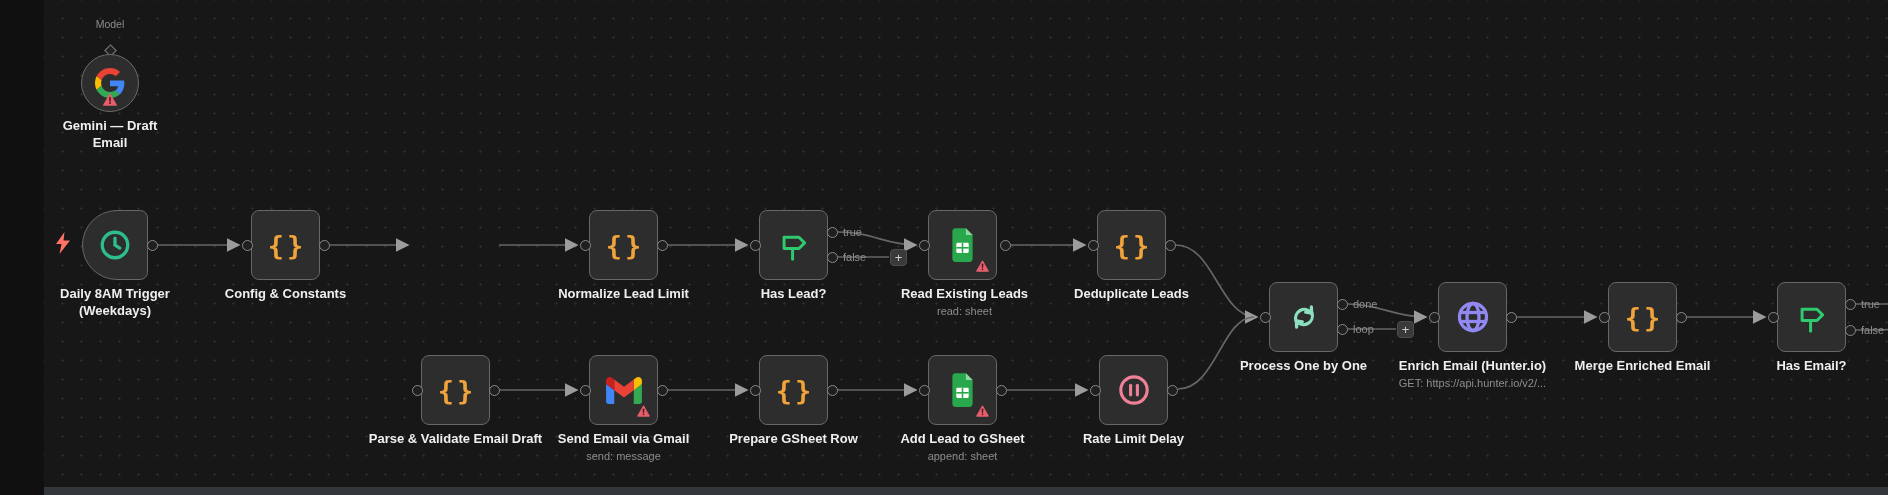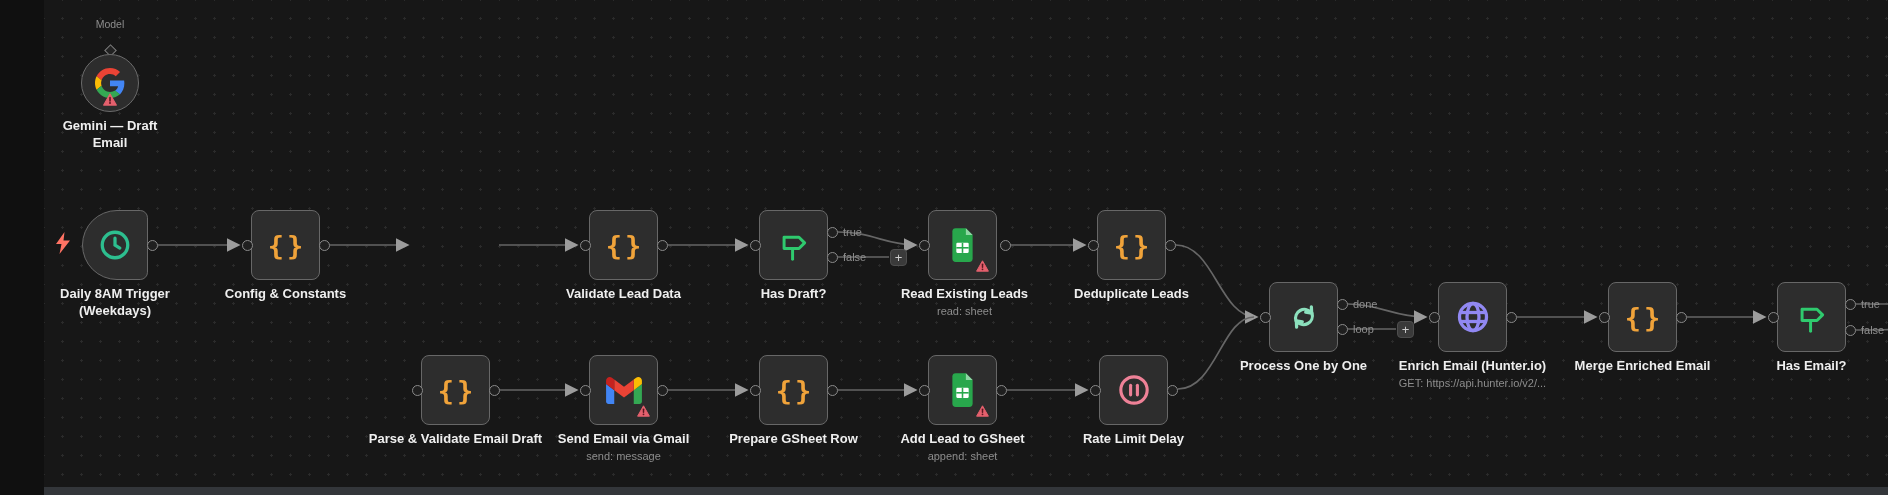--- a/index.html
+++ b/index.html
@@ -114,36 +114,36 @@
     <div class="nlabel">Config &amp; Constants</div>
   </div>
 
 
   <div class="node" style="left:545px;top:210px;width:69px;height:70px">
     <div class="box">
         <span class="braces">{}</span>
       </div>
     <div class="port in"></div>
     <div class="port out"></div>
-    <div class="nlabel">Validate Lead Data</div>
+    <div class="nlabel">Normalize Lead Limit</div>
   </div>
 
   <div class="node" style="left:715px;top:210px;width:69px;height:70px">
     <div class="box">
       <svg class="icon-svg" width="34" height="34" viewBox="0 0 24 24">
         <path d="M5 6.5 H15.5 L19.5 10.5 L15.5 14.5 H5 Z" fill="none" stroke="#2fca6e" stroke-width="2.1" stroke-linejoin="round"></path>
         <line x1="11" y1="14.5" x2="11" y2="22" stroke="#2fca6e" stroke-width="2.1" stroke-linecap="round"></line>
       </svg>
     </div>
     <div class="port in"></div>
     <div class="port out" style="top:16.5px"></div>
     <div class="port out" style="top:41.5px"></div>
     <div class="portlabel" style="top:17px">true</div>
     <div class="portlabel" style="top:42px">false</div>
-    <div class="nlabel">Has Draft?</div>
+    <div class="nlabel">Has Lead?</div>
   </div>
 
   <div class="node" style="left:884px;top:210px;width:73px;height:70px">
     <div class="box">
       <svg class="icon-svg" width="27" height="34" viewBox="0 0 24 30">
         <path d="M3 3 a3 3 0 0 1 3-3 H15 L21 6 V27 a3 3 0 0 1 -3 3 H6 a3 3 0 0 1 -3-3 Z" fill="#28a74c"></path>
         <path d="M15 0 L21 6 H15 Z" fill="#8fd6a4"></path>
         <rect x="6.5" y="13" width="11" height="9" rx="1" fill="#ffffff"></rect>
         <line x1="6.5" y1="17.5" x2="17.5" y2="17.5" stroke="#28a74c" stroke-width="1.4"></line>
         <line x1="12" y1="13" x2="12" y2="22" stroke="#28a74c" stroke-width="1.4"></line>

